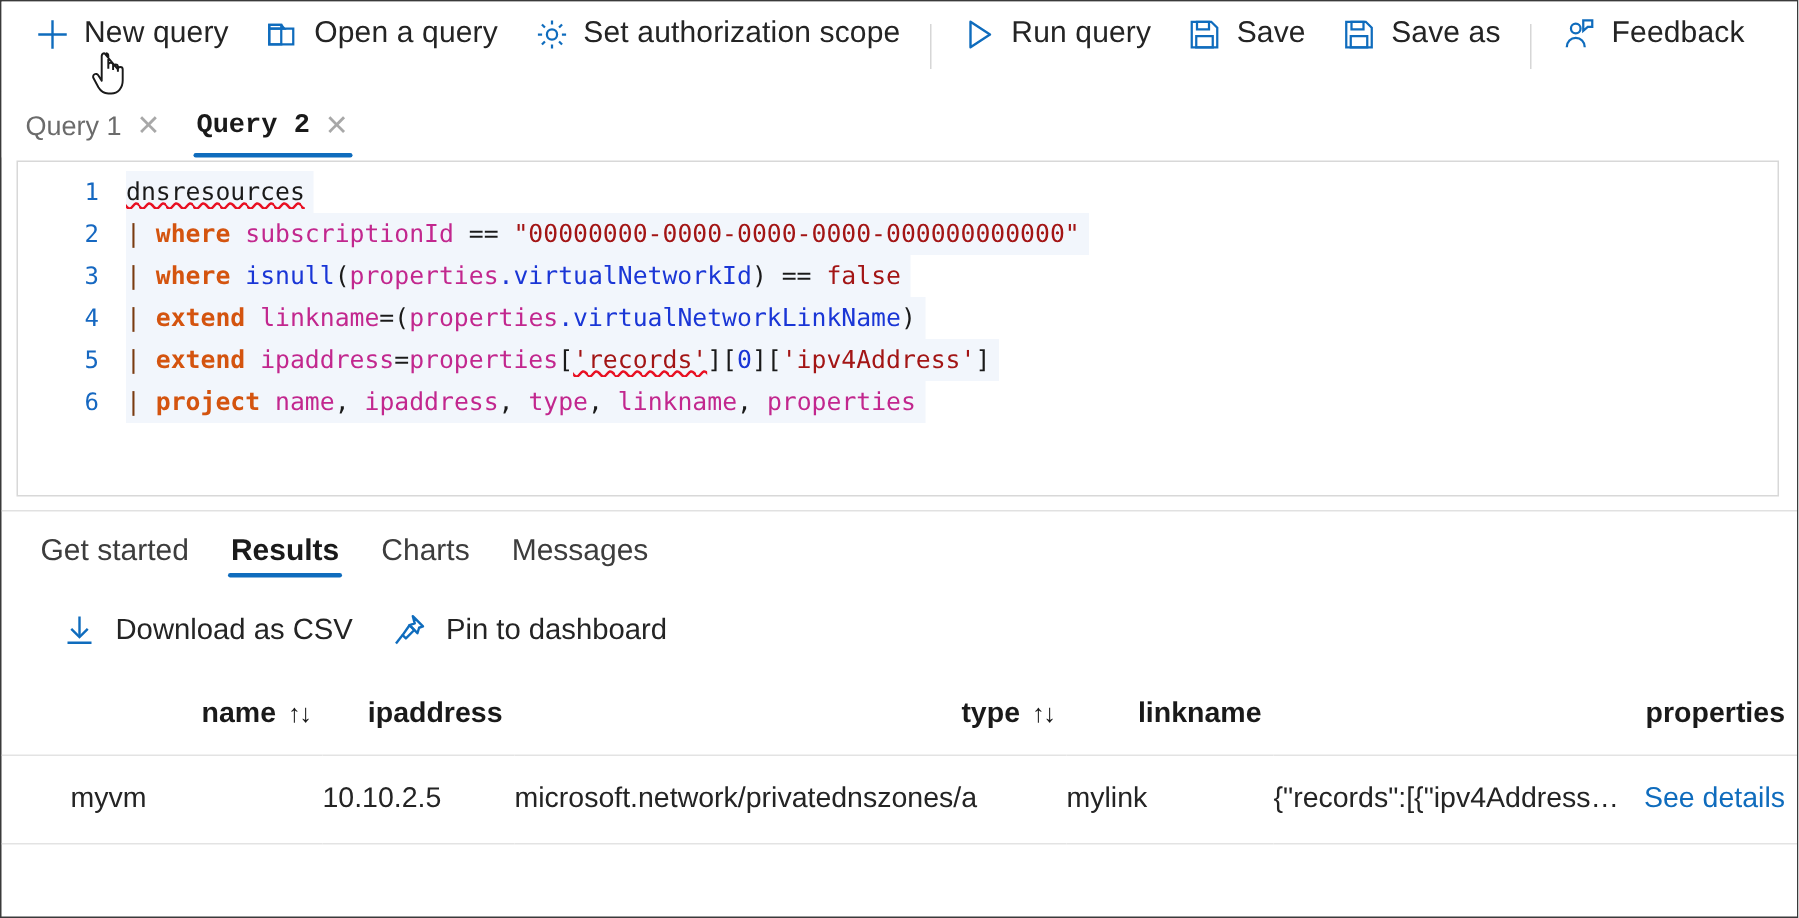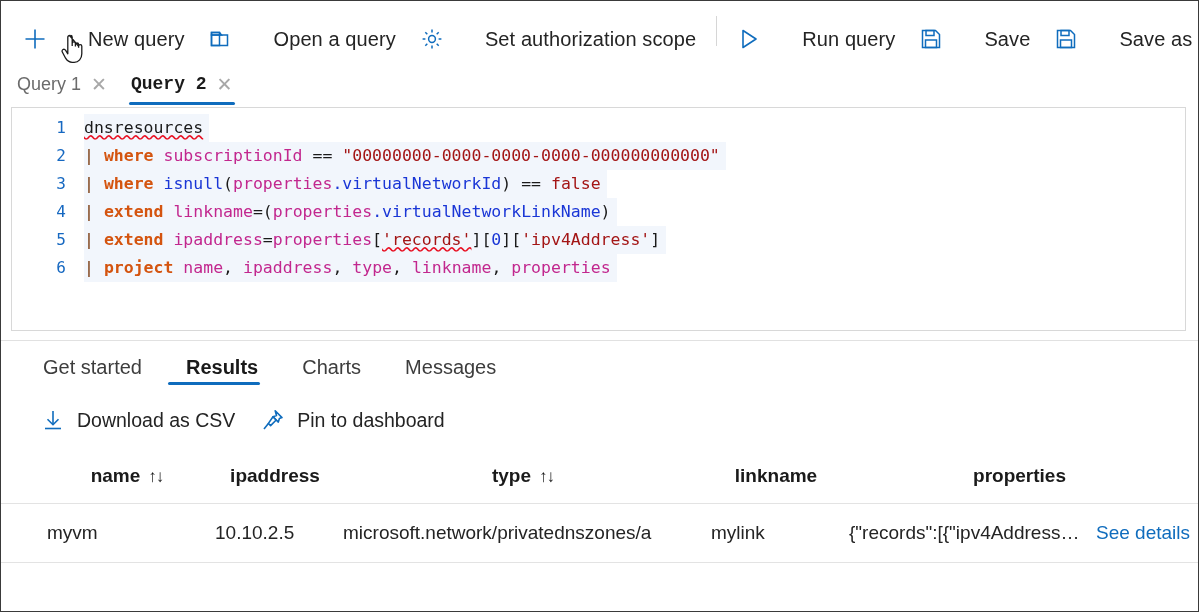--- a/index.html
+++ b/index.html
@@ -26,27 +26,26 @@
   .commandbar {
     display: flex;
     align-items: center;
     height: 60px;
     padding: 0 0 0 10px;
     box-sizing: border-box;
     background: #ffffff;
   }
   .cmd {
     display: flex;
-    align-items: flex-end;
+    align-items: flex-start;
     height: 40px;
     padding: 0 12px;
     cursor: pointer;
     white-space: nowrap;
     user-select: none;
-    gap: 32px;
   }
   .cmd .cmd-icon {
     display: inline-flex;
     align-items: center;
     justify-content: center;
     width: 24px;
     height: 24px;
     margin-right: 9px;
     color: #0f6cbd;
     flex: none;
@@ -183,21 +182,20 @@
     display: flex;
     align-items: center;
     height: 52px;
     padding: 0 14px;
     cursor: pointer;
     user-select: none;
   }
   .rtab .rtab-label {
     font-size: 20px;
     color: #3d3d3d;
-    margin-left: 16px;
   }
   .rtab.active .rtab-label {
     color: #1a1a1a;
     font-weight: bold;
   }
   .rtab .rtab-underline {
     position: absolute;
     left: 12px;
     right: 12px;
     bottom: 8px;
@@ -238,21 +236,21 @@
   }
 
   
   .rtable {
     margin-top: 12px;
     width: 100%;
     border-collapse: collapse;
     table-layout: fixed;
   }
   .rtable th {
-    text-align: center;
+    text-align: right;
     font-size: 19px;
     font-weight: bold;
     color: #1a1a1a;
     padding: 6px 8px 16px 0;
     border-bottom: 1px solid #e3e3e3;
     vertical-align: bottom;
     white-space: nowrap;
   }
   .rtable td {
     font-size: 19px;

